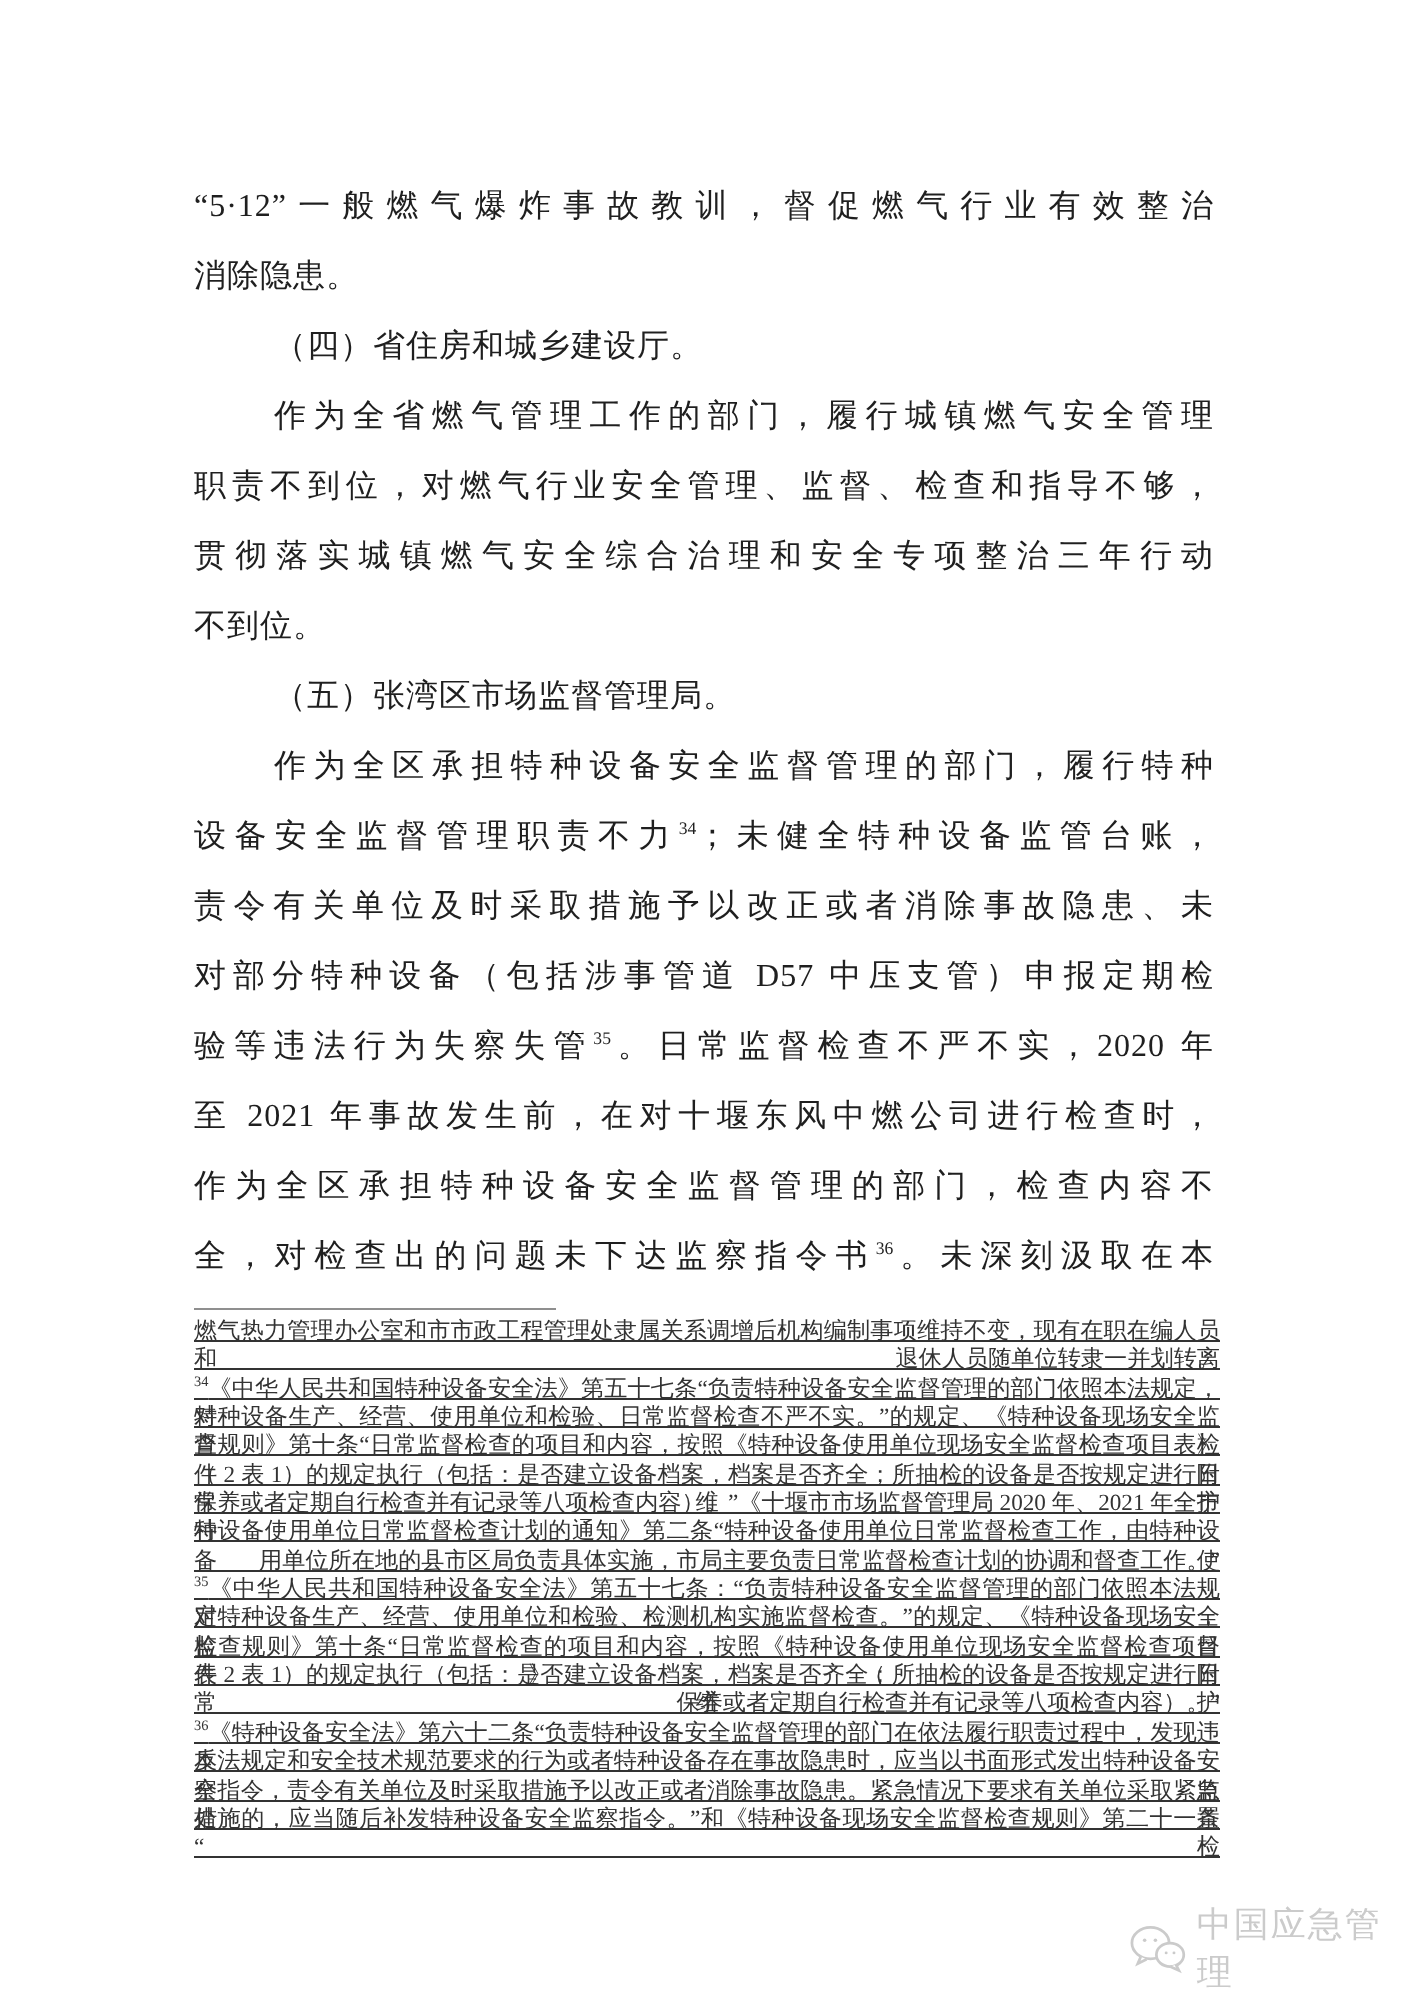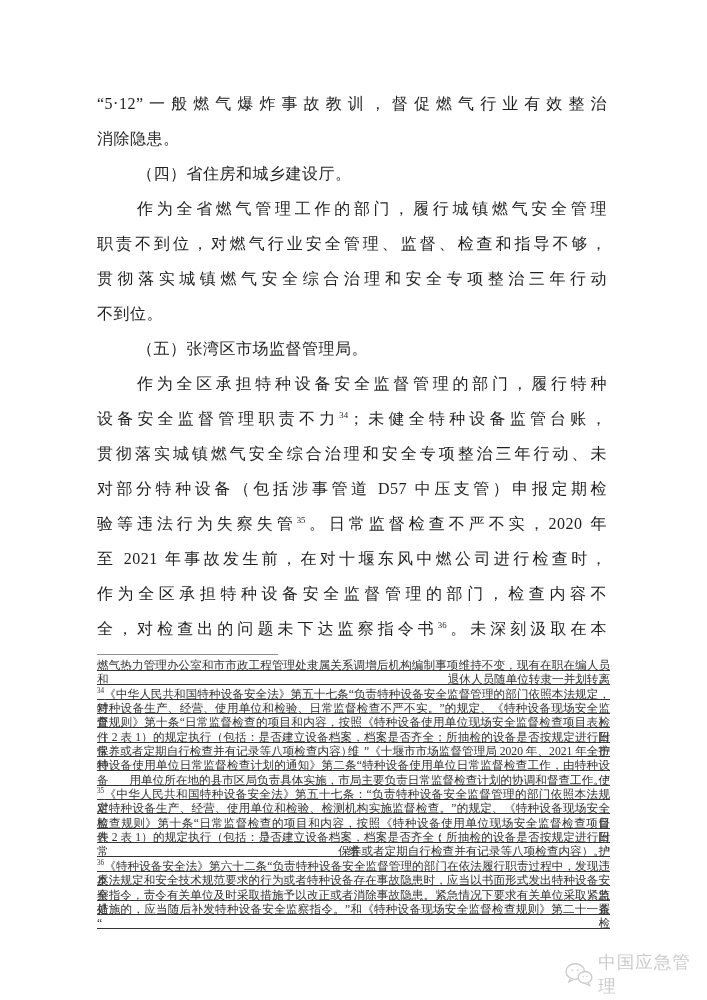--- a/index.html
+++ b/index.html
@@ -88,21 +88,21 @@
       <div class="body-line justify">“5·12”一般燃气爆炸事故教训，督促燃气行业有效整治</div>
       <div class="body-line">消除隐患。</div>
       <div class="body-line indent">（四）省住房和城乡建设厅。</div>
       <div class="body-line justify indent">作为全省燃气管理工作的部门，履行城镇燃气安全管理</div>
       <div class="body-line justify">职责不到位，对燃气行业安全管理、监督、检查和指导不够，</div>
       <div class="body-line justify">贯彻落实城镇燃气安全综合治理和安全专项整治三年行动</div>
       <div class="body-line">不到位。</div>
       <div class="body-line indent">（五）张湾区市场监督管理局。</div>
       <div class="body-line justify indent">作为全区承担特种设备安全监督管理的部门，履行特种</div>
       <div class="body-line justify">设备安全监督管理职责不力<sup>34</sup>；未健全特种设备监管台账，</div>
-      <div class="body-line justify">贯彻落实城镇燃气安全综合治理和安全专项整治三年行动、未</div>
+      <div class="body-line justify">责令有关单位及时采取措施予以改正或者消除事故隐患、未</div>
       <div class="body-line justify">对部分特种设备（包括涉事管道 D57 中压支管）申报定期检</div>
       <div class="body-line justify">验等违法行为失察失管<sup>35</sup>。日常监督检查不严不实，2020 年</div>
       <div class="body-line justify">至 2021 年事故发生前，在对十堰东风中燃公司进行检查时，</div>
       <div class="body-line justify">作为全区承担特种设备安全监督管理的部门，检查内容不</div>
       <div class="body-line justify">全，对检查出的问题未下达监察指令书<sup>36</sup>。未深刻汲取在本</div>
     </div>
 
   <div class="footnote-rule"></div>
 
   <div class="footnotes" id="footnotes">

